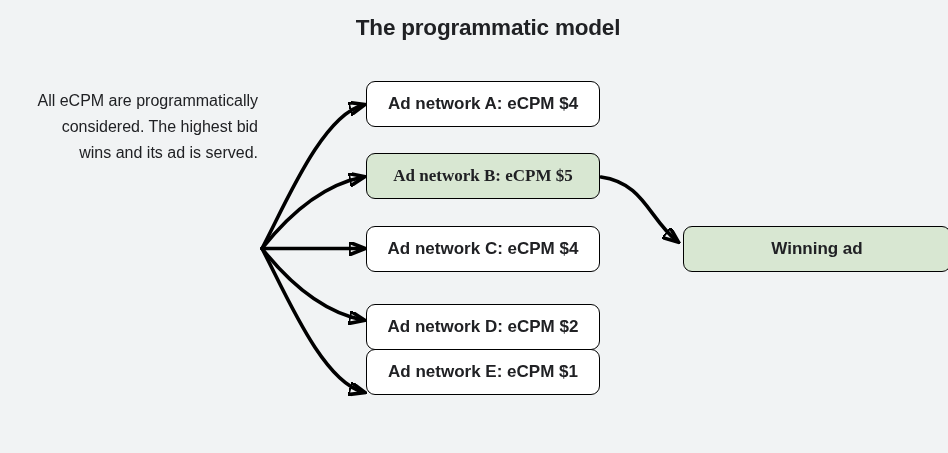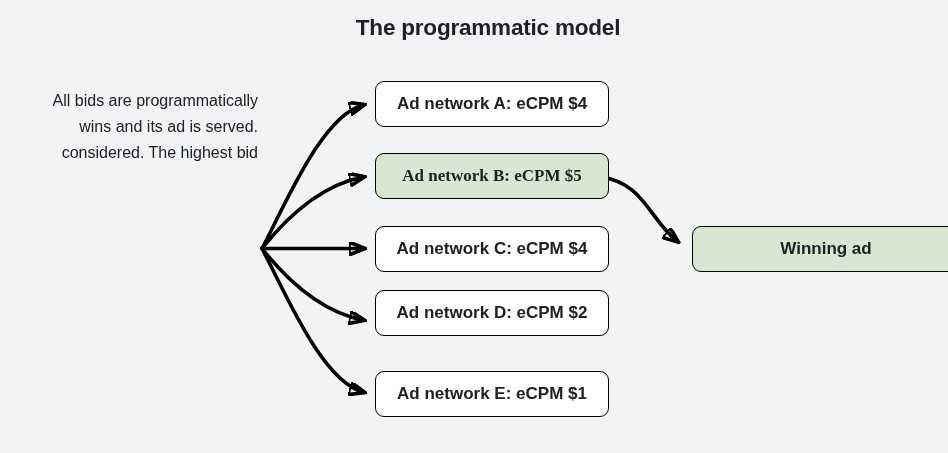--- a/index.html
+++ b/index.html
@@ -32,30 +32,29 @@
     color: var(--text); font-weight: 400;
   }
   .box {
     position: absolute; height: 46px;
     background: var(--box-bg);
     border: 1.5px solid var(--border);
     border-radius: 9px;
     display: flex; align-items: center; justify-content: center;
     font-size: 17px; font-weight: 700; color: var(--text);
     white-space: nowrap;
-    margin-left: 9px;
   }
   .box.highlight { background: var(--highlight); }
   .box-request { left: 30px;  top: 226px; width: 233px; }
   .box-net     { left: 366px; width: 234px; }
   .net-0 { top: 81px; }
   .net-1 { top: 153px; font-family: Liberation Serif, serif; }
   .net-2 { top: 226px; }
-  .net-3 { top: 290px; }
-  .net-4 { top: 371px; }
+  .net-3 { top: 304px; }
+  .net-4 { top: 349px; }
   .box-winning { left: 683px; top: 226px; width: 268px; }
 </style>
 </head>
 <body>
 
 <div class="canvas">
 
   <svg class="arrows" viewBox="0 0 948 453" xmlns="http://www.w3.org/2000/svg" aria-hidden="true">
     <defs>
       <marker id="ah" markerUnits="userSpaceOnUse" markerWidth="18" markerHeight="14" refX="14" refY="6.5" orient="auto">
@@ -66,23 +65,23 @@
     <path d="M262,248.5 C287,217 322,185 363,177" marker-end="url(#ah)"></path>
     <path d="M262,248.5 L363,248.5" marker-end="url(#ah)"></path>
     <path d="M262,248.5 C287,280 322,312 363,320" marker-end="url(#ah)"></path>
     <path d="M262,248.5 C286,294 322,381 363,392" marker-end="url(#ah)"></path>
     <path d="M601,177 C644,183 649,219 677,241" marker-end="url(#ah)"></path>
   </svg>
 
   <h1 class="title">The programmatic model</h1>
 
   <div class="note">
-    <div>All bids are programmatically</div>
+    <div>All eCPM are programmatically</div>
+    <div>considered. The highest bid</div>
     <div>wins and its ad is served.</div>
-    <div>considered. The highest bid</div>
   </div>
 
 
   <div class="box box-net net-0">Ad network A: eCPM $4</div>
   <div class="box box-net net-1 highlight">Ad network B: eCPM $5</div>
   <div class="box box-net net-2">Ad network C: eCPM $4</div>
   <div class="box box-net net-3">Ad network D: eCPM $2</div>
   <div class="box box-net net-4">Ad network E: eCPM $1</div>
 
   <div class="box box-winning highlight">Winning ad</div>

